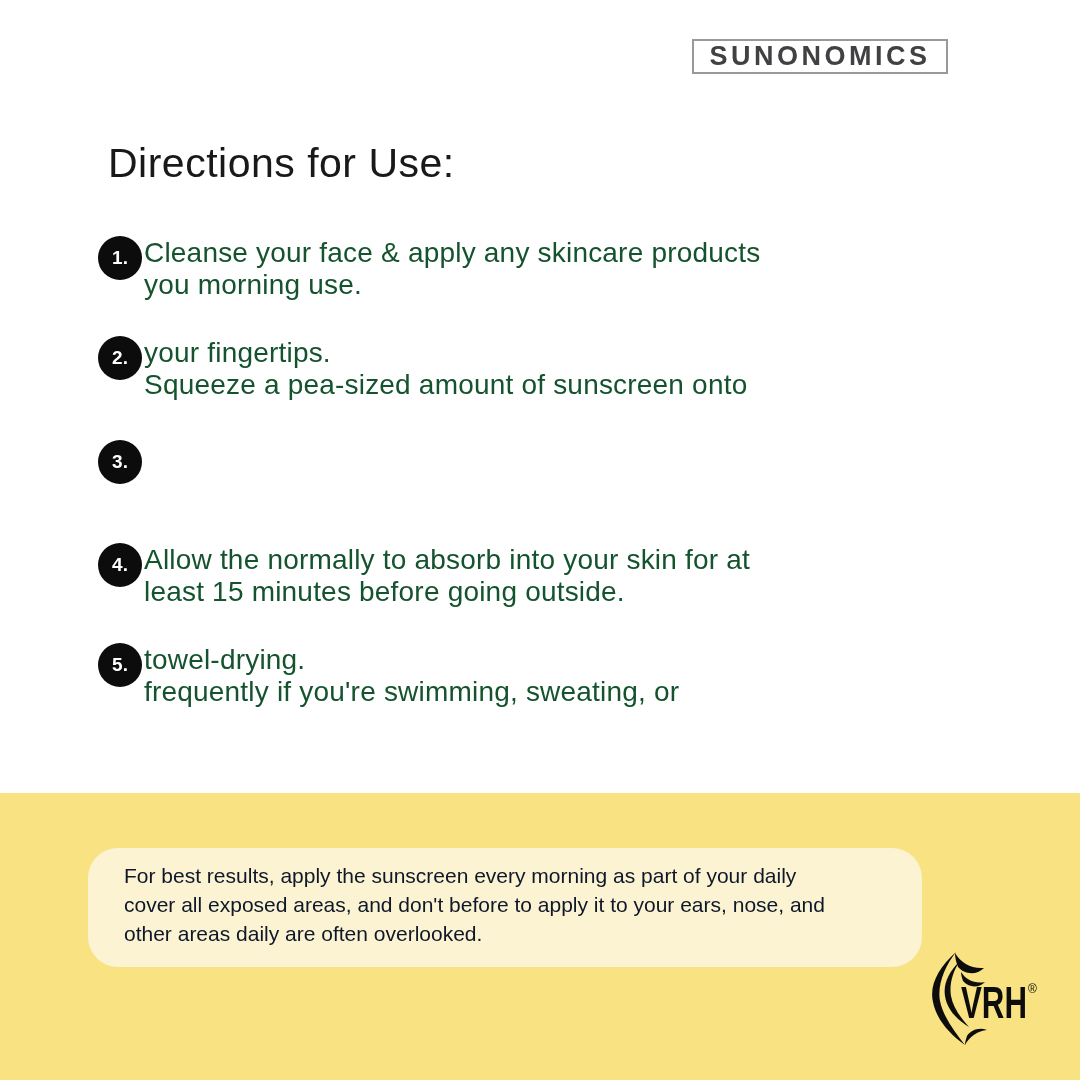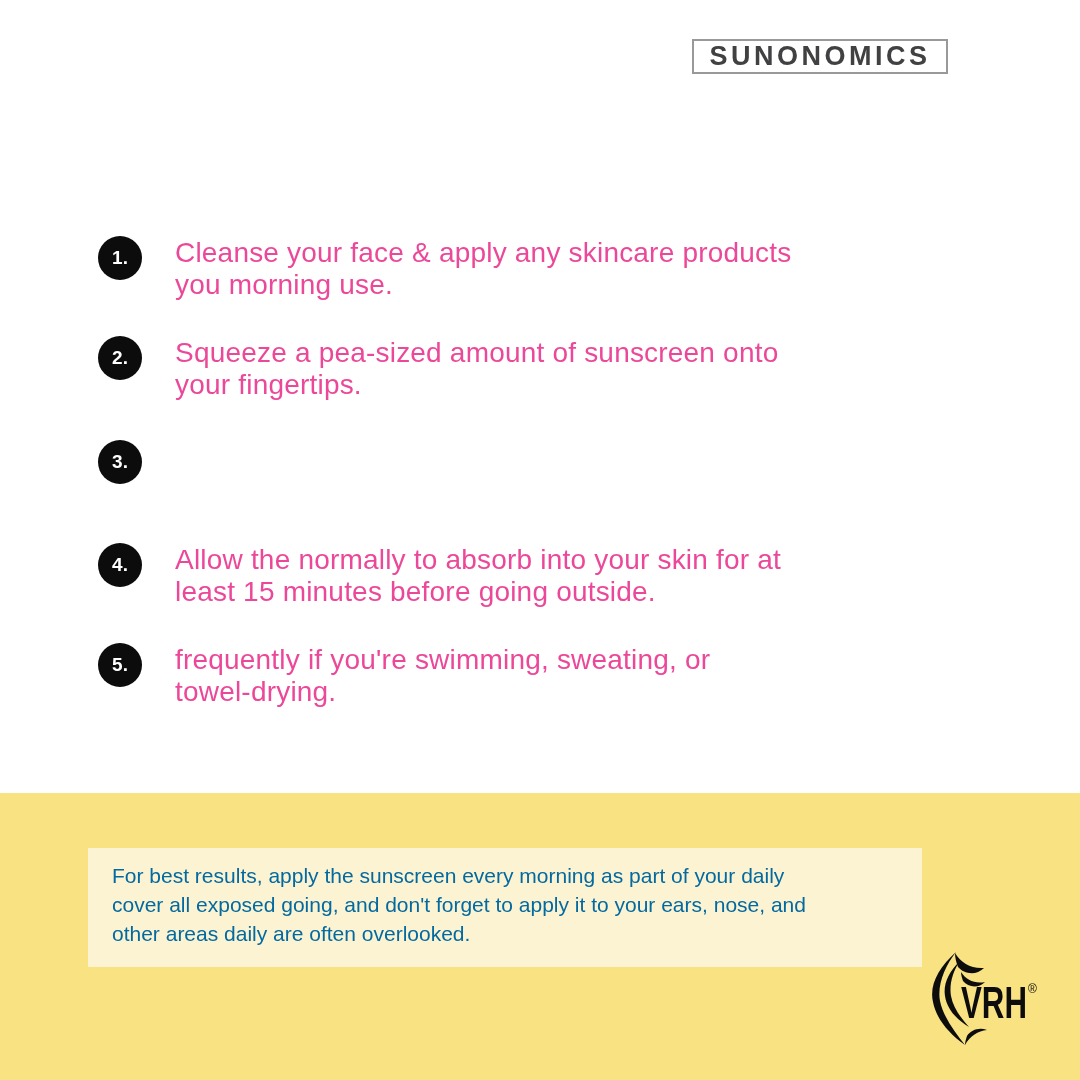--- a/index.html
+++ b/index.html
@@ -50,81 +50,83 @@
   
   .step { position: absolute; left: 98px; display: flex; }
   .step-badge {
     flex: none;
     width: 44px; height: 44px; border-radius: 50%;
     background: #0C0C0C; color: #ffffff;
     display: flex; align-items: center; justify-content: center;
     font-size: 19px; font-weight: 700;
   }
   .step-text {
-    margin-left: 33px; margin-top: 1px;
+    margin-left: 2px; margin-top: 1px;
     font-size: 28px; line-height: 32px; letter-spacing: 0.2px;
-    color: #ec4899;
+    color: #14532d;
   }
   .line { display: block; }
   .step-1 { top: 236px; }
   .step-2 { top: 336px; }
   .step-3 { top: 440px; }
   .step-4 { top: 543px; }
   .step-5 { top: 643px; }
 
   
   .footer-band {
     position: absolute; left: 0; top: 793px;
     width: 1080px; height: 287px;
     background: #F8E282;
   }
   .tip-box {
     position: absolute; left: 88px; top: 55px;
     box-sizing: border-box;
     width: 834px; height: 119px;
     background: #FBF3D1;
-    padding: 13px 18px 0 24px;
+    padding: 13px 18px 0 36px;
     font-size: 21px; line-height: 29px;
-    color: #0369a1;
+    color: #0f172a;
+    border-radius: 30px;
   }
 
   
   .vrh-logo {
     position: absolute; left: 926px; top: 157px;
     width: 112px; height: 96px;
   }
 </style>
 </head>
 <body>
 
 <div class="canvas">
 
   <div class="brand-lockup">
     <div class="brand-box">SUNONOMICS</div>
     <div class="brand-plus"></div>
   </div>
 
+  <div class="page-title">Directions for Use:</div>
 
   <div class="step step-1">
     <div class="step-badge">
       <span>1.</span>
     </div>
     <div class="step-text">
       <span class="line">Cleanse your face &amp; apply any skincare products</span>
       <span class="line">you morning use.</span>
     </div>
   </div>
 
   <div class="step step-2">
     <div class="step-badge">
       <span>2.</span>
     </div>
     <div class="step-text">
+      <span class="line">your fingertips.</span>
       <span class="line">Squeeze a pea-sized amount of sunscreen onto</span>
-      <span class="line">your fingertips.</span>
     </div>
   </div>
 
   <div class="step step-3">
     <div class="step-badge">
       <span>3.</span>
     </div>
     <div class="step-text">
     </div>
   </div>
@@ -137,29 +139,29 @@
       <span class="line">Allow the normally to absorb into your skin for at</span>
       <span class="line">least 15 minutes before going outside.</span>
     </div>
   </div>
 
   <div class="step step-5">
     <div class="step-badge">
       <span>5.</span>
     </div>
     <div class="step-text">
+      <span class="line">towel-drying.</span>
       <span class="line">frequently if you're swimming, sweating, or</span>
-      <span class="line">towel-drying.</span>
     </div>
   </div>
 
   <div class="footer-band">
     <div class="tip-box">
       <span class="line">For best results, apply the sunscreen every morning as part of your daily</span>
-      <span class="line">cover all exposed going, and don't forget to apply it to your ears, nose, and</span>
+      <span class="line">cover all exposed areas, and don't before to apply it to your ears, nose, and</span>
       <span class="line">other areas daily are often overlooked.</span>
     </div>
 
     <svg class="vrh-logo" viewBox="0 0 112 96" xmlns="http://www.w3.org/2000/svg">
       <g fill="#0D0D0D">
         <path d="M30 2 C13 17 3 35 7 52 C10 68 22 83 39 95 C28 81 17 66 14 51 C11 35 19 16 30 2 Z"></path>
         <path d="M33 12 C23 22 17 34 19 46 C21 59 30 69 43 77 C34 67 27 57 25 46 C23 34 27 22 33 12 Z"></path>
         <path d="M29 3 C35 13 45 19 58 18 C50 26 38 24 32 17 C30 12 29 7 29 3 Z"></path>
         <path d="M35 22 C40 30 49 34 59 32 C52 39 42 37 37 31 C36 28 35 25 35 22 Z"></path>
         <path d="M39 95 C44 86 52 81 61 80 C53 77 45 80 41 86 C40 89 39 92 39 95 Z"></path>

